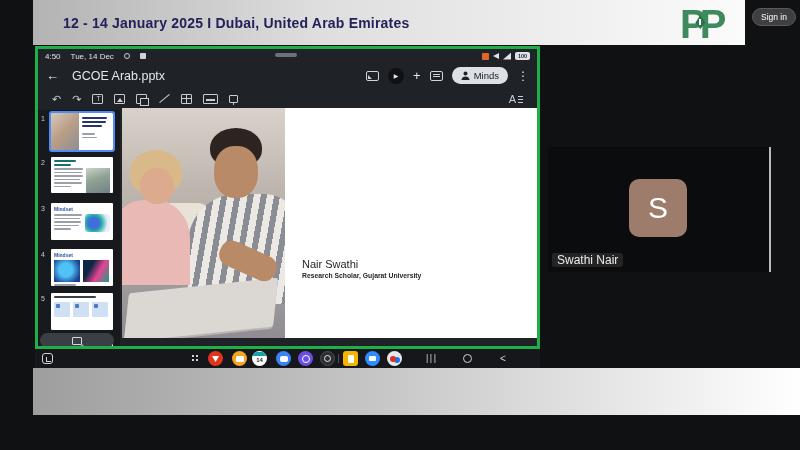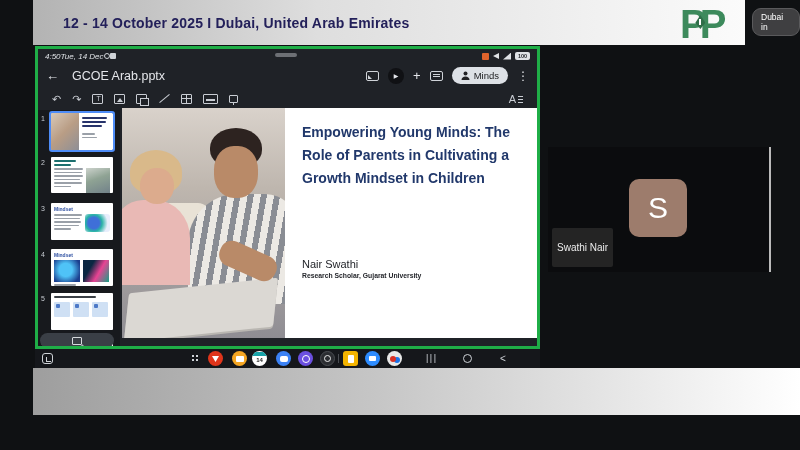--- a/index.html
+++ b/index.html
@@ -32,21 +32,21 @@
   .phone-frame {
     position:absolute; left:35px; top:46px; width:505px; height:303px;
     border:3px solid #1fae47; background:#1f2227; overflow:hidden;
   }
   .notch { position:absolute; left:237px; top:4px; width:22px; height:4px; background:#6d7075; border-radius:2px; }
   .status-bar {
     position:absolute; left:0; top:0; width:499px; height:14px;
     display:flex; align-items:center; justify-content:space-between; padding:0 7px;
     color:#dfe2e6; font-size:8px;
   }
-  .status-left { display:flex; align-items:center; gap:0;font-style:italic; }
+  .status-left { display:flex; align-items:center; gap:10px; }
   .dot-ico { width:6px; height:6px; border:1px solid #cfd3d8; border-radius:50%; display:inline-block; }
   .work-ico { width:6px; height:6px; background:#cfd3d8; border-radius:1px; display:inline-block; }
   .status-right { display:flex; align-items:center; gap:4px; }
   .rec-ico { width:7px; height:7px; background:#e0642c; border-radius:1px; }
   .mute-ico { width:0; height:0; border-top:3px solid transparent; border-bottom:3px solid transparent; border-right:6px solid #dfe2e6; }
   .wifi-ico { width:8px; height:7px; background:#dfe2e6; clip-path:polygon(0 100%,100% 0,100% 100%); }
   .battery { width:15px; height:8px; background:#dfe2e6; border-radius:2px; color:#1f2227;
     font-size:5.5px; font-weight:bold; display:flex; align-items:center; justify-content:center; }
   
   .app-bar {
@@ -179,39 +179,39 @@
   .nav-btn { position:absolute; color:#cfd3d8; font-size:9px; top:4px; }
   .nav-recents { left:391px; letter-spacing:1.5px; }
   .nav-home { left:428px; width:9px; height:9px; border:1.5px solid #cfd3d8; border-radius:50%; top:5px; }
   .nav-back { left:465px; font-size:10px; }
   
   .tile { position:absolute; left:548px; top:147px; width:221px; height:125px; background:#0b0c0e; }
   .avatar { position:absolute; left:81px; top:32px; width:58px; height:58px; background:#9d7c6c;
     border-radius:10px; display:flex; align-items:center; justify-content:center;
     color:#fff; font-size:30px; font-weight:500; }
   .name-tag { position:absolute; left:4px; bottom:5px; background:rgba(40,40,40,.88);
-    color:#ececec; font-size:10px; padding:14px 5px; border-radius:2px; }
+    color:#ececec; font-size:12px; padding:0 5px; border-radius:2px; }
   .tile-edge { position:absolute; left:769px; top:147px; width:2px; height:125px; background:#d9d9d9; opacity:.85; }
   
   .bottom-band { position:absolute; left:33px; top:368px; width:767px; height:47px;
     background:linear-gradient(90deg,#9e9e9e 0%,#c6c6c6 45%,#ffffff 100%); }
 </style>
 </head>
 <body>
 
 <div class="banner">
-  <span class="banner-title">12 - 14 October 2025 I Dubai, United Arab Emirates</span>
+  <span class="banner-title">12 - 14 January 2025 I Dubai, United Arab Emirates</span>
 </div>
 <div class="pp-logo">
   <span>PP</span>
   <span class="nib">
       <i></i>
     </span>
 </div>
-<div class="signin-btn">Dubai in</div>
+<div class="signin-btn">Sign in</div>
 
 <div class="phone-frame">
   <div class="notch"></div>
 
   <div class="status-bar">
     <div class="status-left">
       <span>4:50</span>
       <span>Tue, 14 Dec</span>
       <span class="dot-ico"></span>
       <span class="work-ico"></span>
@@ -343,21 +343,20 @@
       <div class="ph-pillow"></div>
       <div class="ph-man-shirt"></div>
       <div class="ph-man-hair"></div>
       <div class="ph-man-face"></div>
       <div class="ph-child-shirt"></div>
       <div class="ph-child-hair"></div>
       <div class="ph-child-face"></div>
       <div class="ph-book"></div>
       <div class="ph-arm"></div>
     </div>
-    <div class="slide-title">Empowering Young Minds: The Role of Parents in Cultivating a Growth Mindset in Children</div>
     <div class="slide-author">Nair Swathi</div>
     <div class="slide-author-sub">Research Scholar, Gujarat University</div>
   </div>
 </div>
 
 <div class="taskbar">
   <span class="ss-ico"></span>
   <span class="app-grid"></span>
   <span class="tk app app-brave">
       <i></i>

